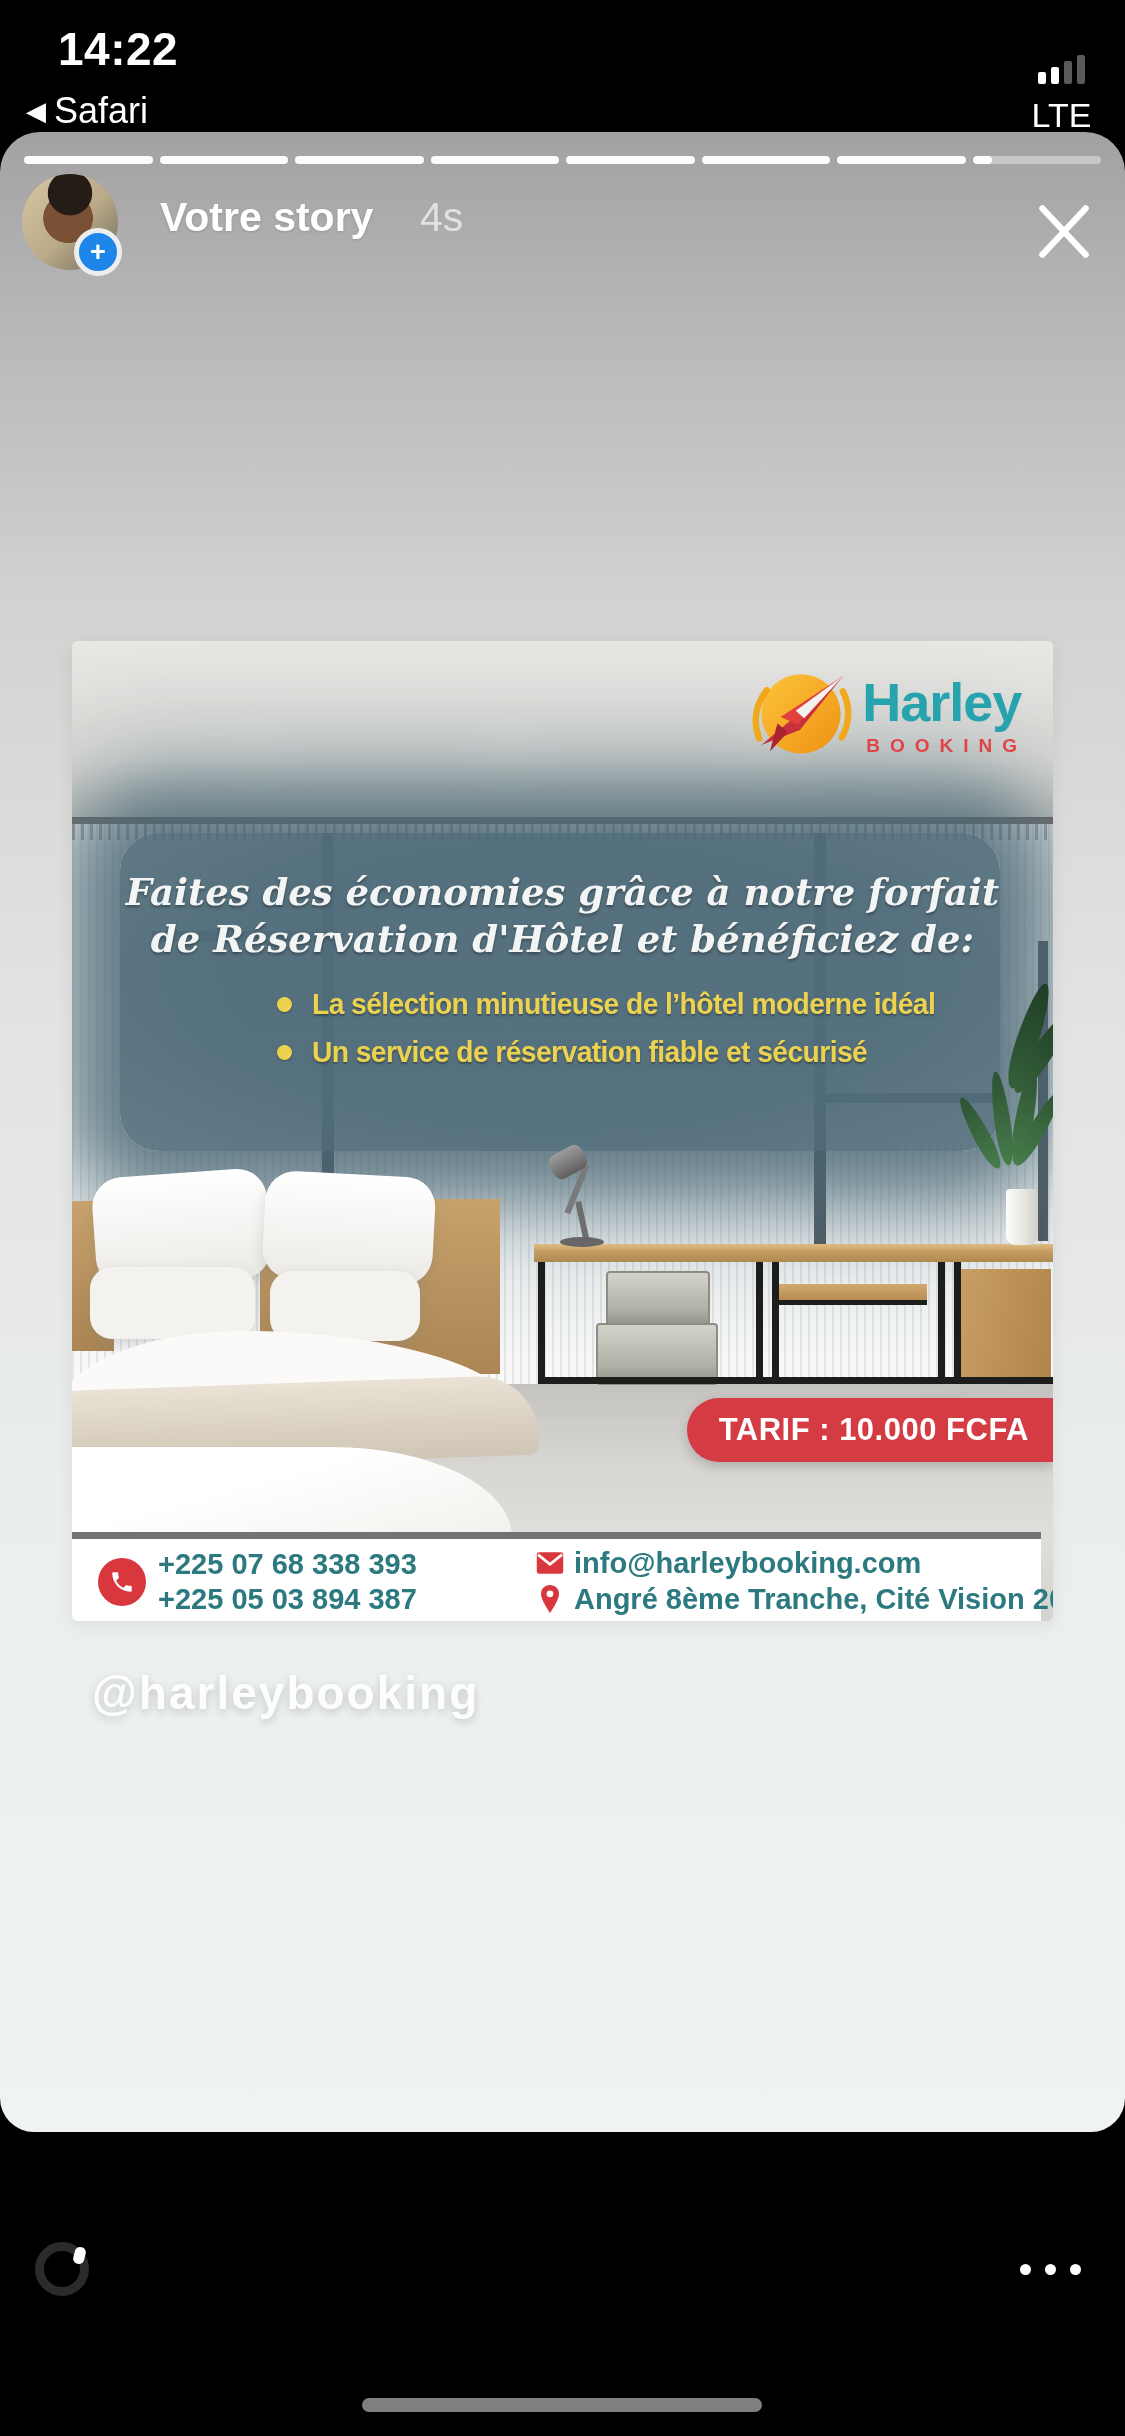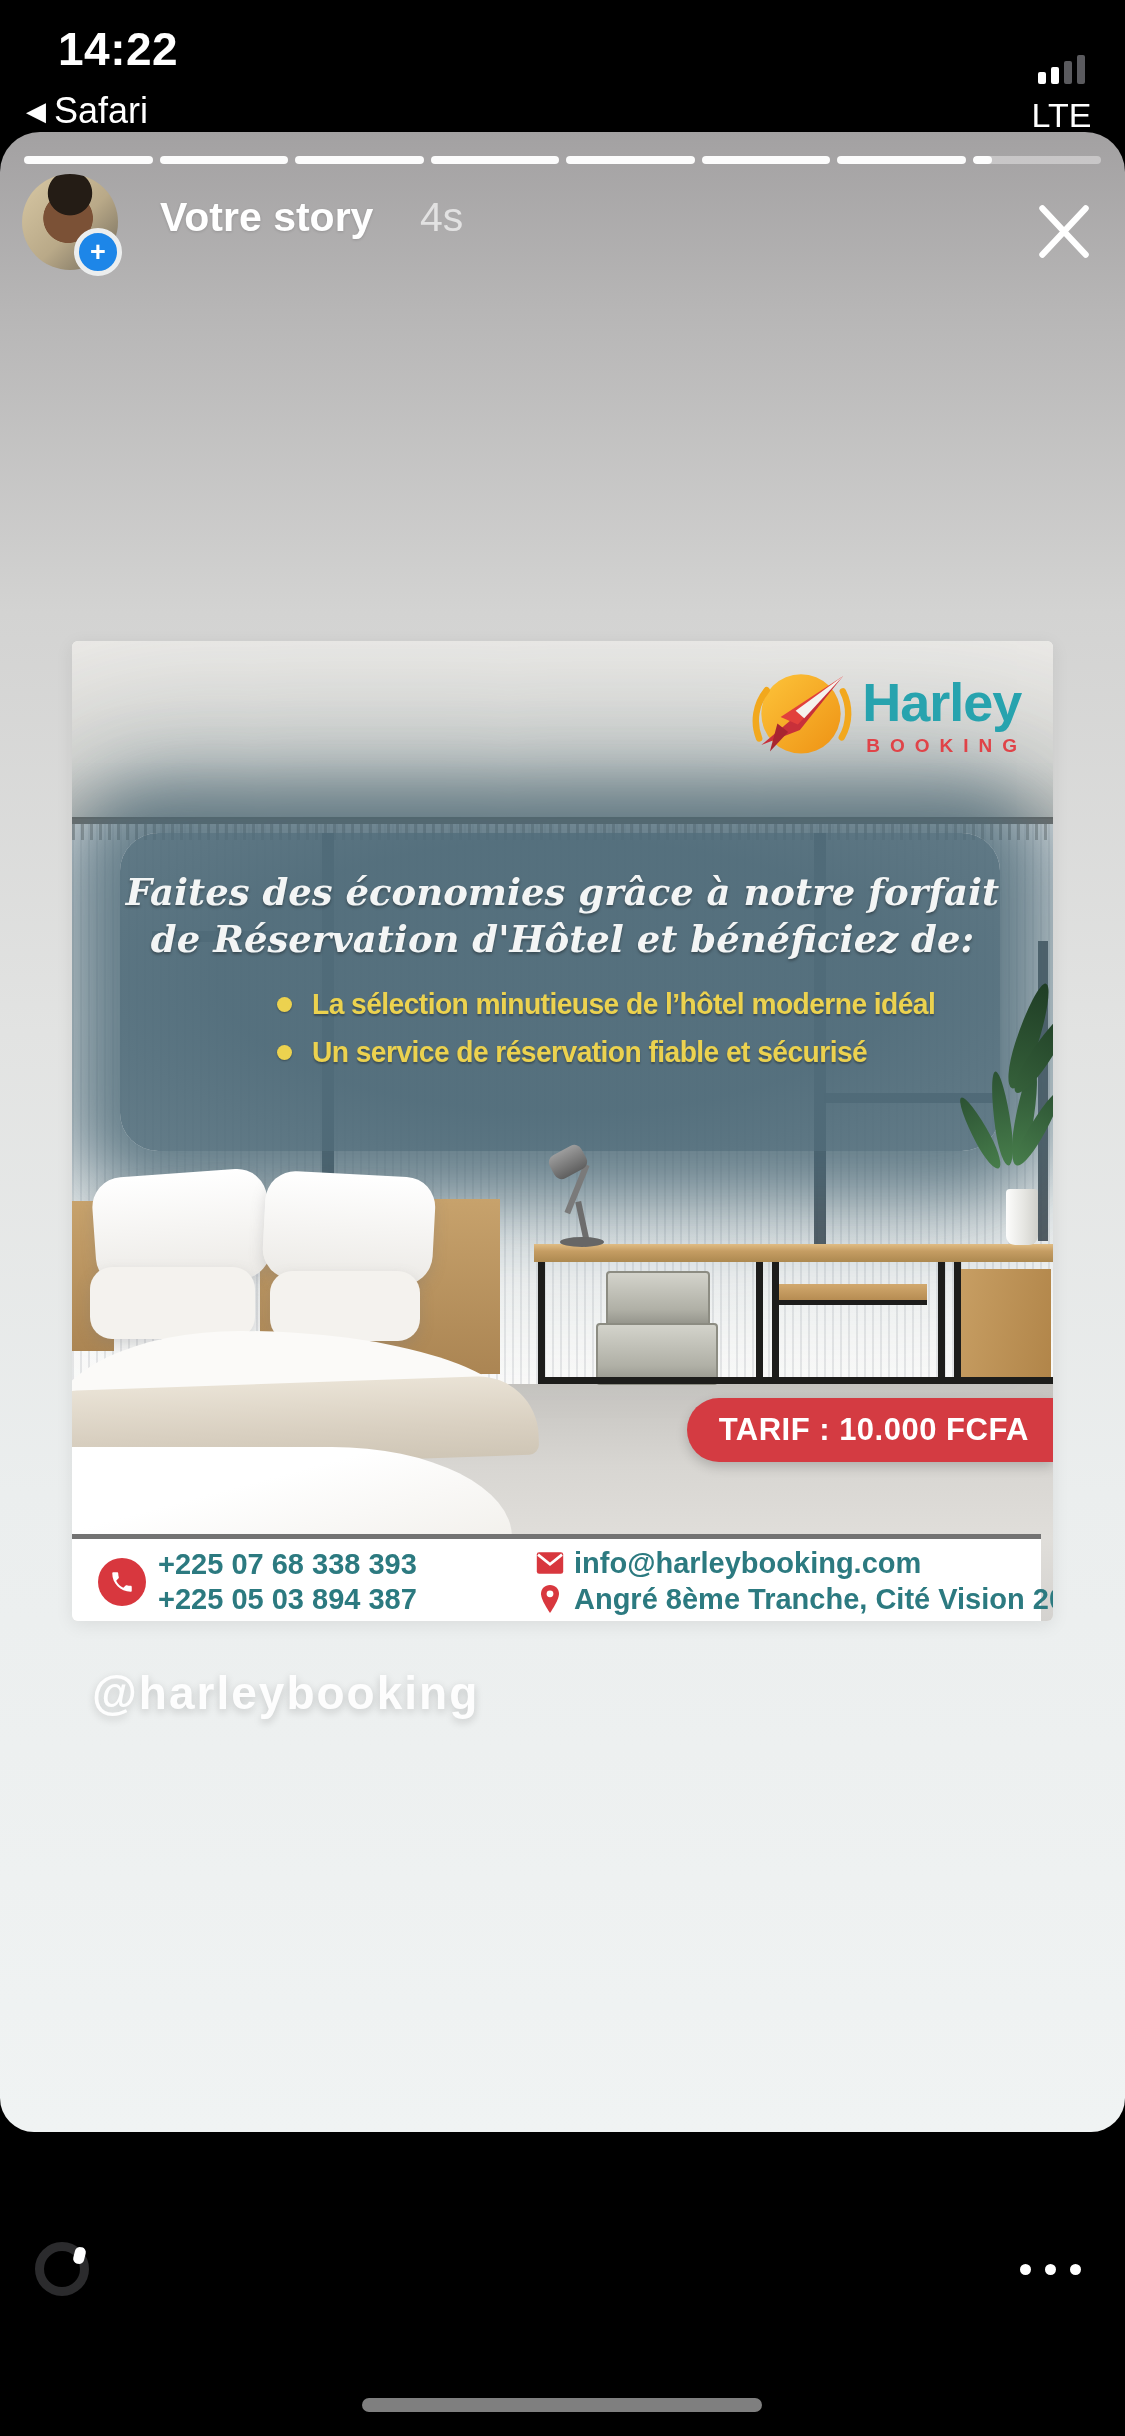--- a/index.html
+++ b/index.html
@@ -119,21 +119,21 @@
        background:linear-gradient(90deg,#fdfdfc 0%,#e4e4e0 60%,#cfcfca 100%);}
   .leaf{position:absolute;border-radius:50% 50% 50% 50%/60% 60% 40% 40%;
         background:linear-gradient(180deg,#2c5233 0%,#477d4b 100%);}
 
   
   .tarif{position:absolute;right:0;top:757px;height:64px;padding:0 24px 0 32px;border-radius:32px 0 0 32px;
          background:#d43b42;color:#fff;font-size:31px;font-weight:700;letter-spacing:.5px;
          display:flex;align-items:center;box-shadow:0 5px 12px rgba(0,0,0,.18);}
 
   
-  .contact{position:absolute;left:0;right:12px;bottom:0;height:82px;background:#fff;border-top:5px solid #737373;}
+  .contact{position:absolute;left:0;right:12px;bottom:0;height:82px;background:#fff;border-top:7px solid #737373;}
   .c-left{position:absolute;left:26px;top:8px;display:flex;align-items:center;}
   .phone-circle{width:48px;height:48px;border-radius:50%;background:#d8373e;display:flex;align-items:center;justify-content:center;flex:none;}
   .c-phones{margin-left:12px;color:#2c7a80;font-size:29px;font-weight:700;line-height:35px;white-space:nowrap;}
   .c-right{position:absolute;left:462px;top:6px;}
   .c-row{display:flex;align-items:center;height:36px;color:#2c7a80;font-size:29px;font-weight:700;white-space:nowrap;}
   .c-row .cicon{width:32px;margin-right:8px;display:flex;justify-content:center;flex:none;}
 
   
   .spinner{position:absolute;left:35px;top:2242px;width:54px;height:54px;border-radius:50%;
            border:9px solid #2b2b2d;box-sizing:border-box;}

